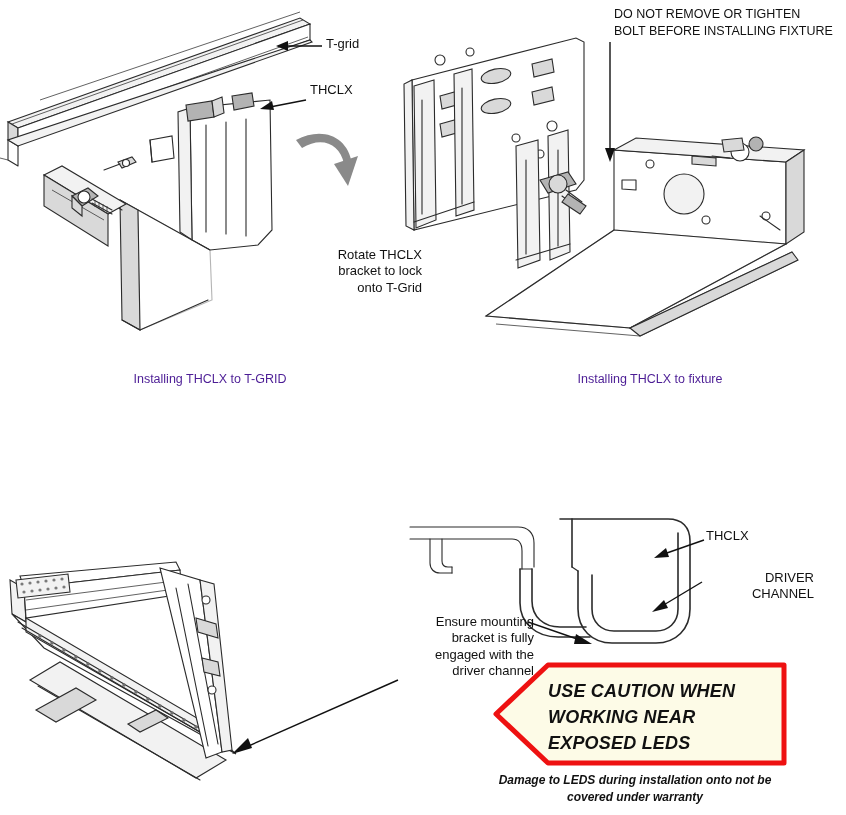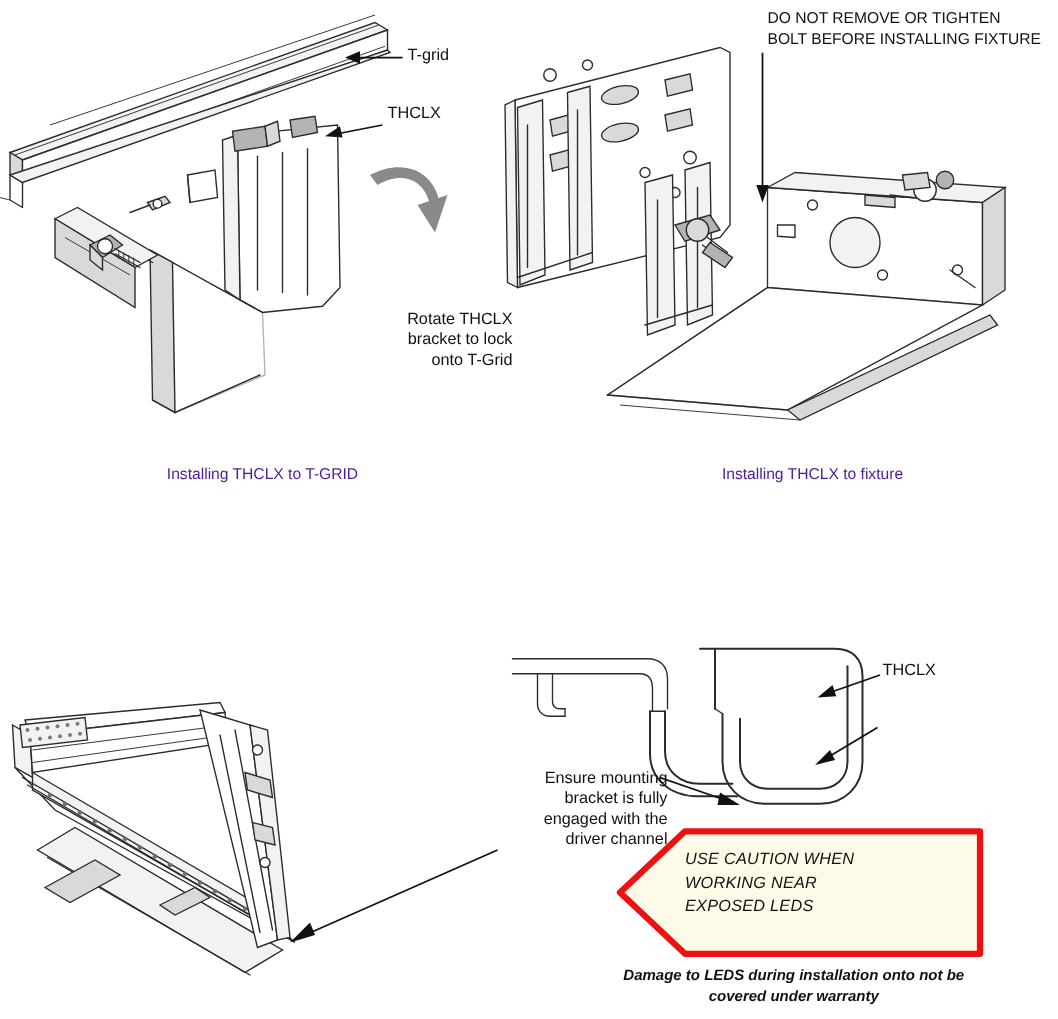--- a/index.html
+++ b/index.html
@@ -34,22 +34,22 @@
     text-align: center;
   }
   .warn-head {
     font-size: 12.5px;
     font-weight: normal;
     color: #111111;
     line-height: 1.35;
     white-space: pre-line;
   }
   .caution-text {
-    font-size: 13px;
-    font-weight: normal;
+    font-size: 18px;
+    font-weight: bold;
     font-style: italic;
     color: #111111;
     line-height: 1.45;
     white-space: pre-line;
     letter-spacing: .2px;
   }
   .caution-sub {
     font-size: 12px;
     font-weight: bold;
     font-style: italic;
@@ -150,21 +150,21 @@
   </div>
 
   <div class="abs label-text" style="left:310px; top:82px;">THCLX</div>
   <div class="abs" style="left:258px; top:96px; width:50px; height:16px;">
     <svg width="50" height="16" viewBox="0 0 50 16">
       <path class="arrow-ln" d="M48,4 L12,11"></path>
       <path class="arrow-hd" d="M2,13 L14,5 L16,14 Z"></path>
     </svg>
   </div>
 
-  <div class="abs label-text" style="left:290px; top:212px; width:120px;margin-top:35px;">Rotate THCLX
+  <div class="abs label-text" style="left:302px; top:212px; width:120px;margin-top:35px;">Rotate THCLX
 bracket to lock
 onto T-Grid</div>
 
   <div class="abs caption" style="left:40px; top:372px; width:340px;">Installing THCLX to T-GRID</div>
 
   <div class="abs" style="left:400px; top:30px; width:446px; height:336px;">
     <svg width="446" height="336" viewBox="0 0 446 336">
 
       <path class="fill-wh" d="M12,50 L176,8 L184,12 L184,150 L176,160 L14,200 Z"></path>
       <path class="fill-lt" d="M12,50 L14,200 L6,196 L4,54 Z"></path>
@@ -328,20 +328,22 @@
   </div>
 
   <div class="abs label-text" style="left:706px; top:528px;">THCLX</div>
   <div class="abs" style="left:650px; top:536px; width:56px; height:24px;">
     <svg width="56" height="24" viewBox="0 0 56 24">
       <path class="arrow-ln" d="M54,4 L14,18"></path>
       <path class="arrow-hd" d="M4,22 L16,12 L19,21 Z"></path>
     </svg>
   </div>
 
+  <div class="abs label-text" style="left:704px; top:570px; width:110px;">DRIVER
+CHANNEL</div>
   <div class="abs" style="left:648px; top:578px; width:56px; height:36px;">
     <svg width="56" height="36" viewBox="0 0 56 36">
       <path class="arrow-ln" d="M54,4 L14,28"></path>
       <path class="arrow-hd" d="M4,34 L16,22 L20,30 Z"></path>
     </svg>
   </div>
 
   <div class="abs label-text" style="left:394px; top:614px; width:140px;">Ensure mounting
 bracket is fully
 engaged with the

